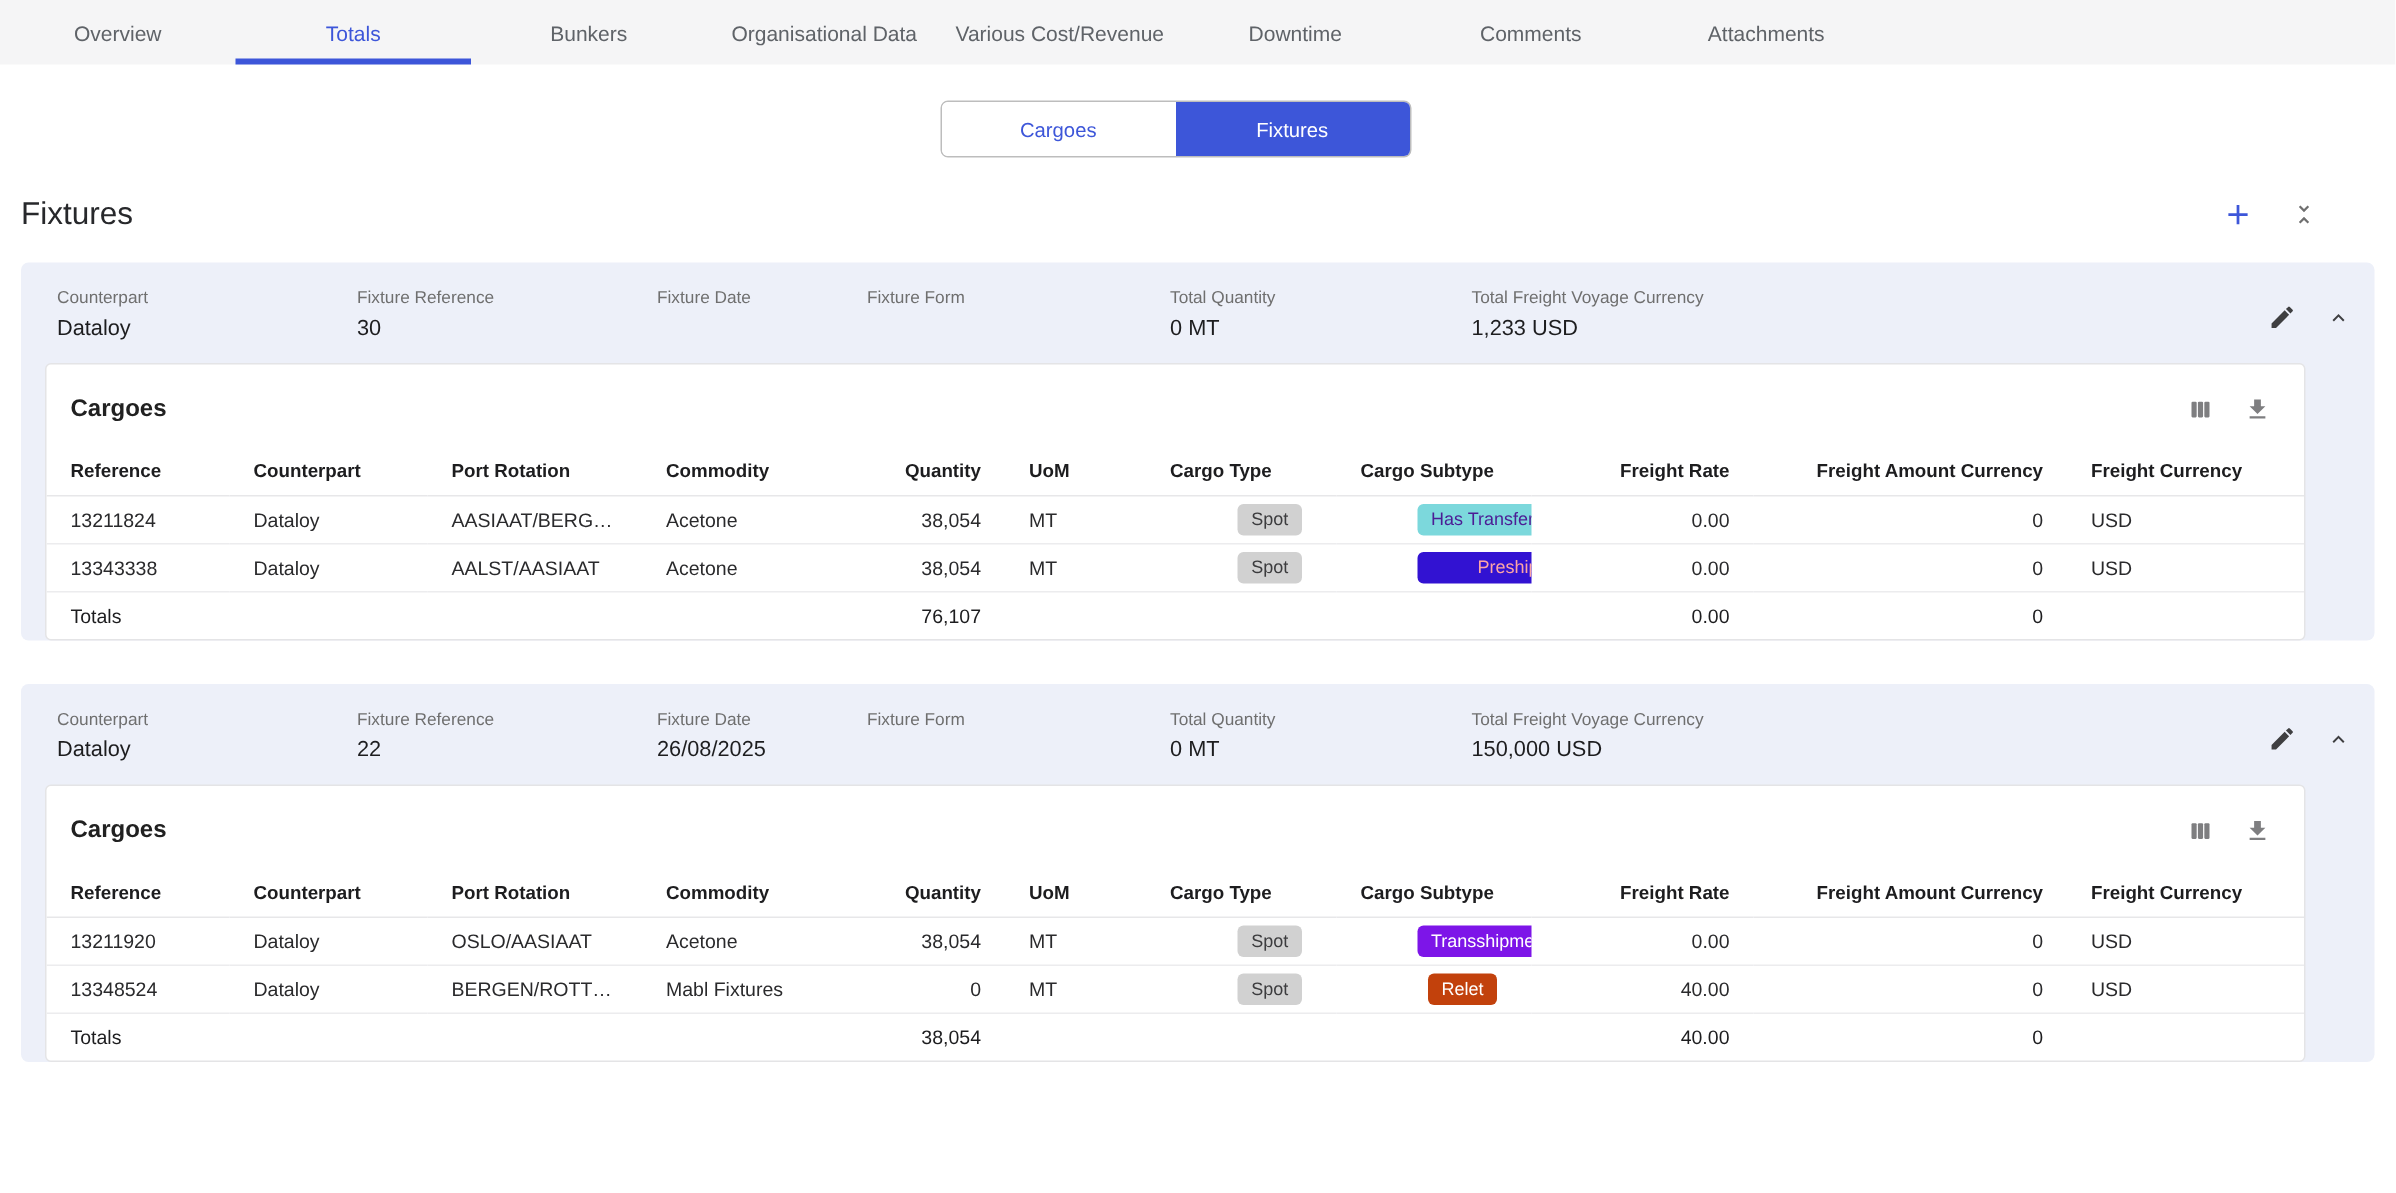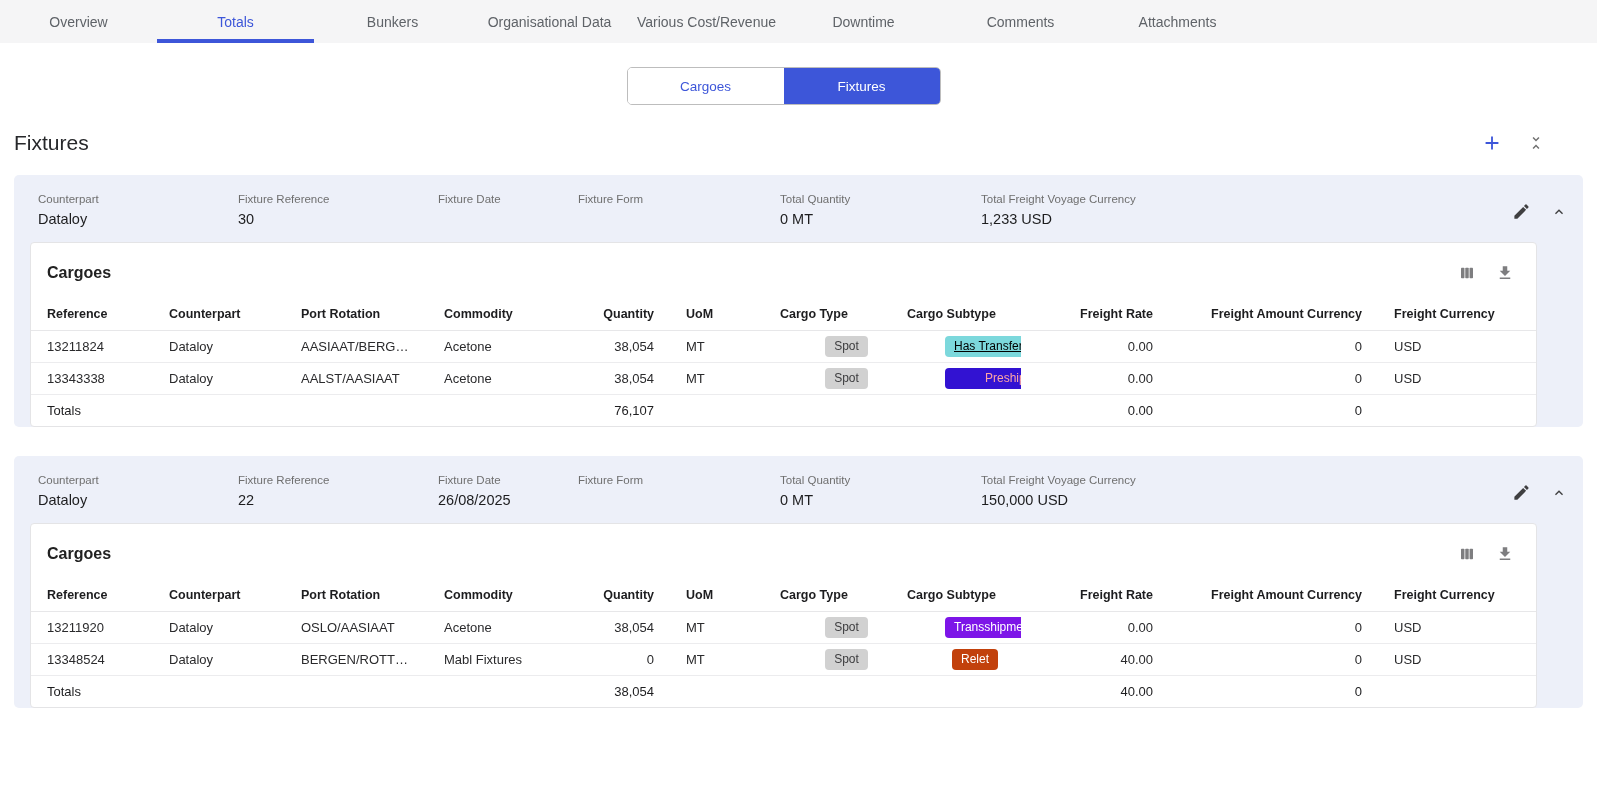--- a/index.html
+++ b/index.html
@@ -198,21 +198,21 @@
           </thead>
         <tbody>
             <tr>
               <td>13211824</td>
               <td>Dataloy</td>
               <td>AASIAAT/BERGEN</td>
               <td>Acetone</td>
               <td class="al-r">38,054</td>
               <td>MT</td>
               <td class="al-c"><span class="chip chip-gray">Spot</span></td>
-              <td class="al-c"><span class="chip" style="background: rgb(124, 216, 220); color: #000000; text-decoration: underline;">Has Transfer</span></td>
+              <td class="al-c"><span class="chip" style="background: rgb(124, 216, 220); color: #4c1d95;">Has Transfer</span></td>
               <td class="al-r">0.00</td>
               <td class="al-r">0</td>
               <td>USD</td>
             </tr>
             <tr>
               <td>13343338</td>
               <td>Dataloy</td>
               <td>AALST/AASIAAT</td>
               <td>Acetone</td>
               <td class="al-r">38,054</td>

